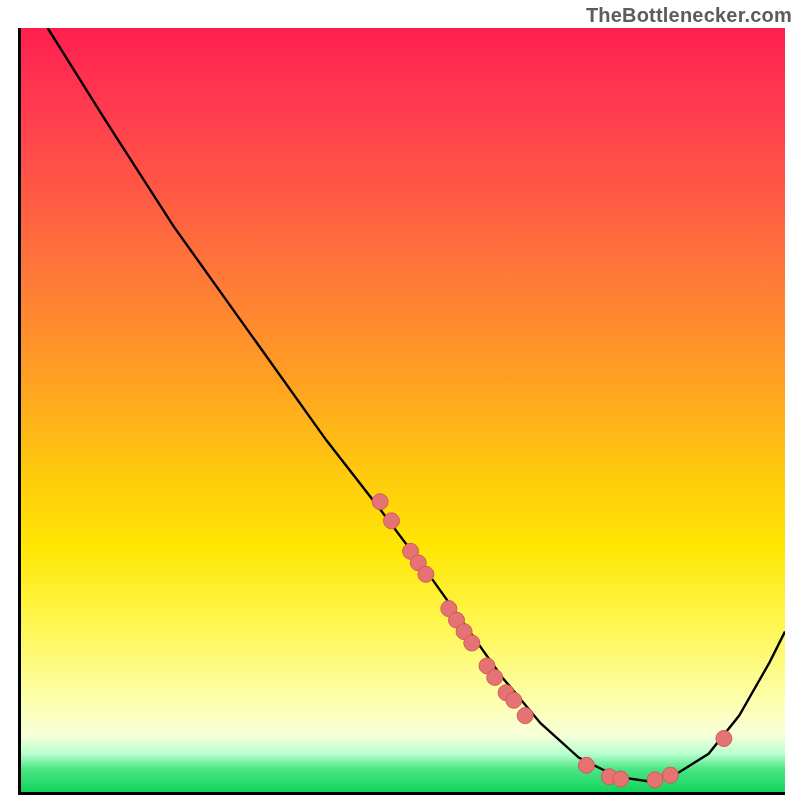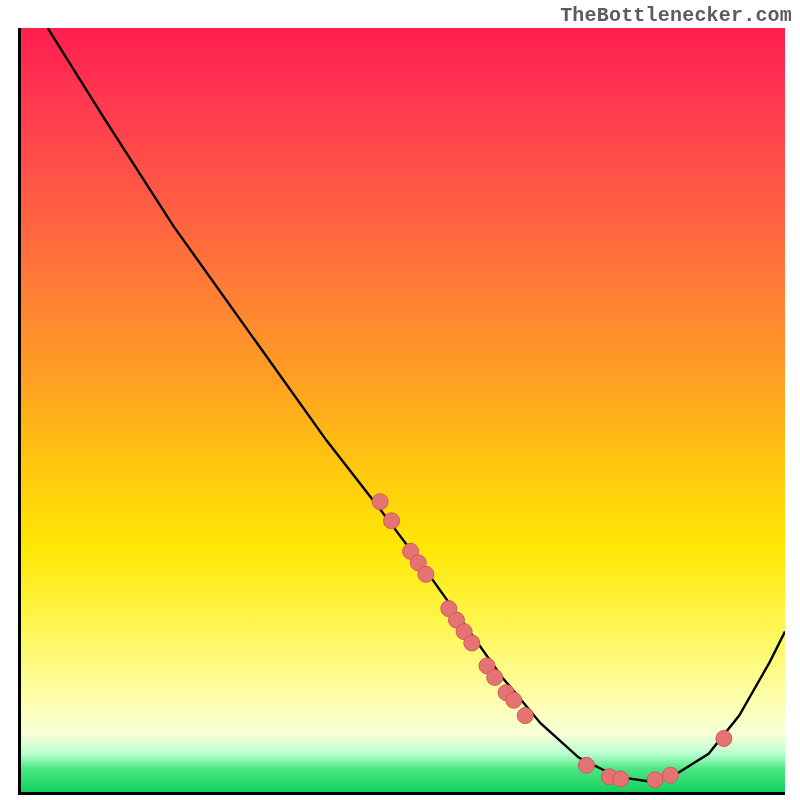--- a/index.html
+++ b/index.html
@@ -17,21 +17,20 @@
     background: #ffffff;
   }
   .attribution {
     position: absolute;
     top: 4px;
     right: 8px;
     font-size: 20px;
     font-weight: 600;
     color: #5c5c5c;
     letter-spacing: 0.2px;
-    font-family: Liberation Mono, monospace;
   }
   .plot-box {
     position: absolute;
     left: 18px;
     top: 28px;
     width: 764px;
     height: 764px;
     border-left: 3px solid #000;
     border-bottom: 3px solid #000;
     overflow: hidden;

